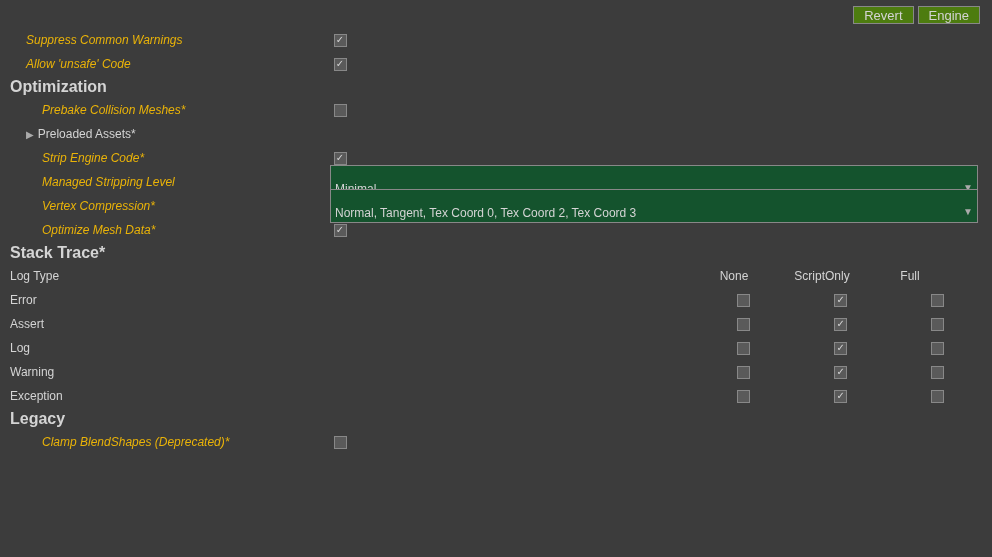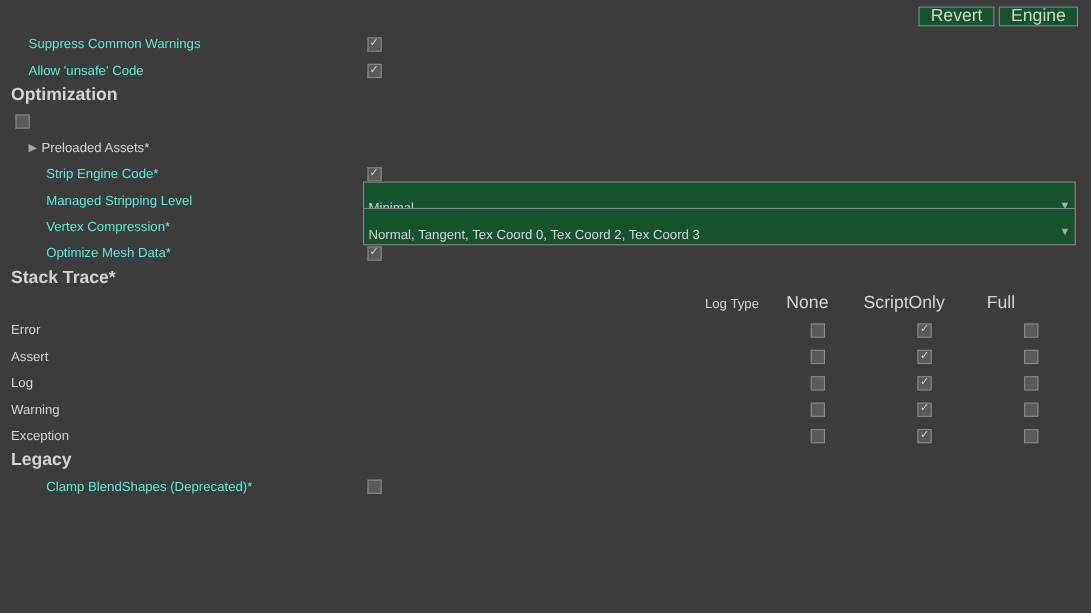--- a/index.html
+++ b/index.html
@@ -16,23 +16,24 @@
       padding: 4px 8px;
     }
     .row {
       display: flex;
       align-items: center;
       height: 24px;
       padding: 0 2px;
     }
     .row-label {
       flex: 0 0 320px;
-      color: #5eead4;
+      color: #eab308;
       font-size: 12px;
       padding-left: 16px;
+      font-style: italic;
     }
     .row-label.indented {
       padding-left: 32px;
     }
     .checkbox-cell {
       display: flex;
       align-items: center;
       justify-content: center;
       width: 20px;
       height: 16px;
@@ -96,26 +97,25 @@
       display: flex;
       align-items: center;
       height: 24px;
       padding: 0 2px;
     }
     .st-label-col {
       flex: 0 0 680px;
       padding-left: 0;
       font-size: 12px;
       color: #d4d4d4;
-      text-align: right;
     }
     .st-col {
       flex: 0 0 88px;
       text-align: center;
-      font-size: 16px;
+      font-size: 12px;
       color: #d4d4d4;
     }
     .st-data-row {
       display: flex;
       align-items: center;
       height: 24px;
       padding: 0 2px;
       justify-content: space-between;
     }
     .st-row-label {
@@ -135,24 +135,24 @@
       color: #aaa;
       padding: 0 2px;
     }
     .top-buttons {
       display: flex;
       justify-content: flex-end;
       padding: 2px 4px;
       margin-bottom: 2px;
     }
     .btn {
-      background-color: #14532d;
+      background-color: #4d7c0f;
       border: 1px solid #888;
       color: #d4d4d4;
-      font-size: 16px;
+      font-size: 13px;
       padding: 2px 10px;
       margin-left: 4px;
       cursor: pointer;
       height: 18px;
       display: flex;
       align-items: center;
     }
   </style>
 </head>
 <body>
@@ -177,20 +177,21 @@
       <div class="custom-checkbox checked"></div>
     </div>
   </div>
 
 
   <div class="section-header">
     <span class="section-title">Optimization</span>
   </div>
 
   <div class="row">
+    <div class="row-label indented">Prebake Collision Meshes*</div>
     <div class="checkbox-cell">
       <div class="custom-checkbox"></div>
     </div>
   </div>
 
   <div class="preloaded-row">
     <span class="triangle">▶</span>
     <span>Preloaded Assets*</span>
   </div>
 

